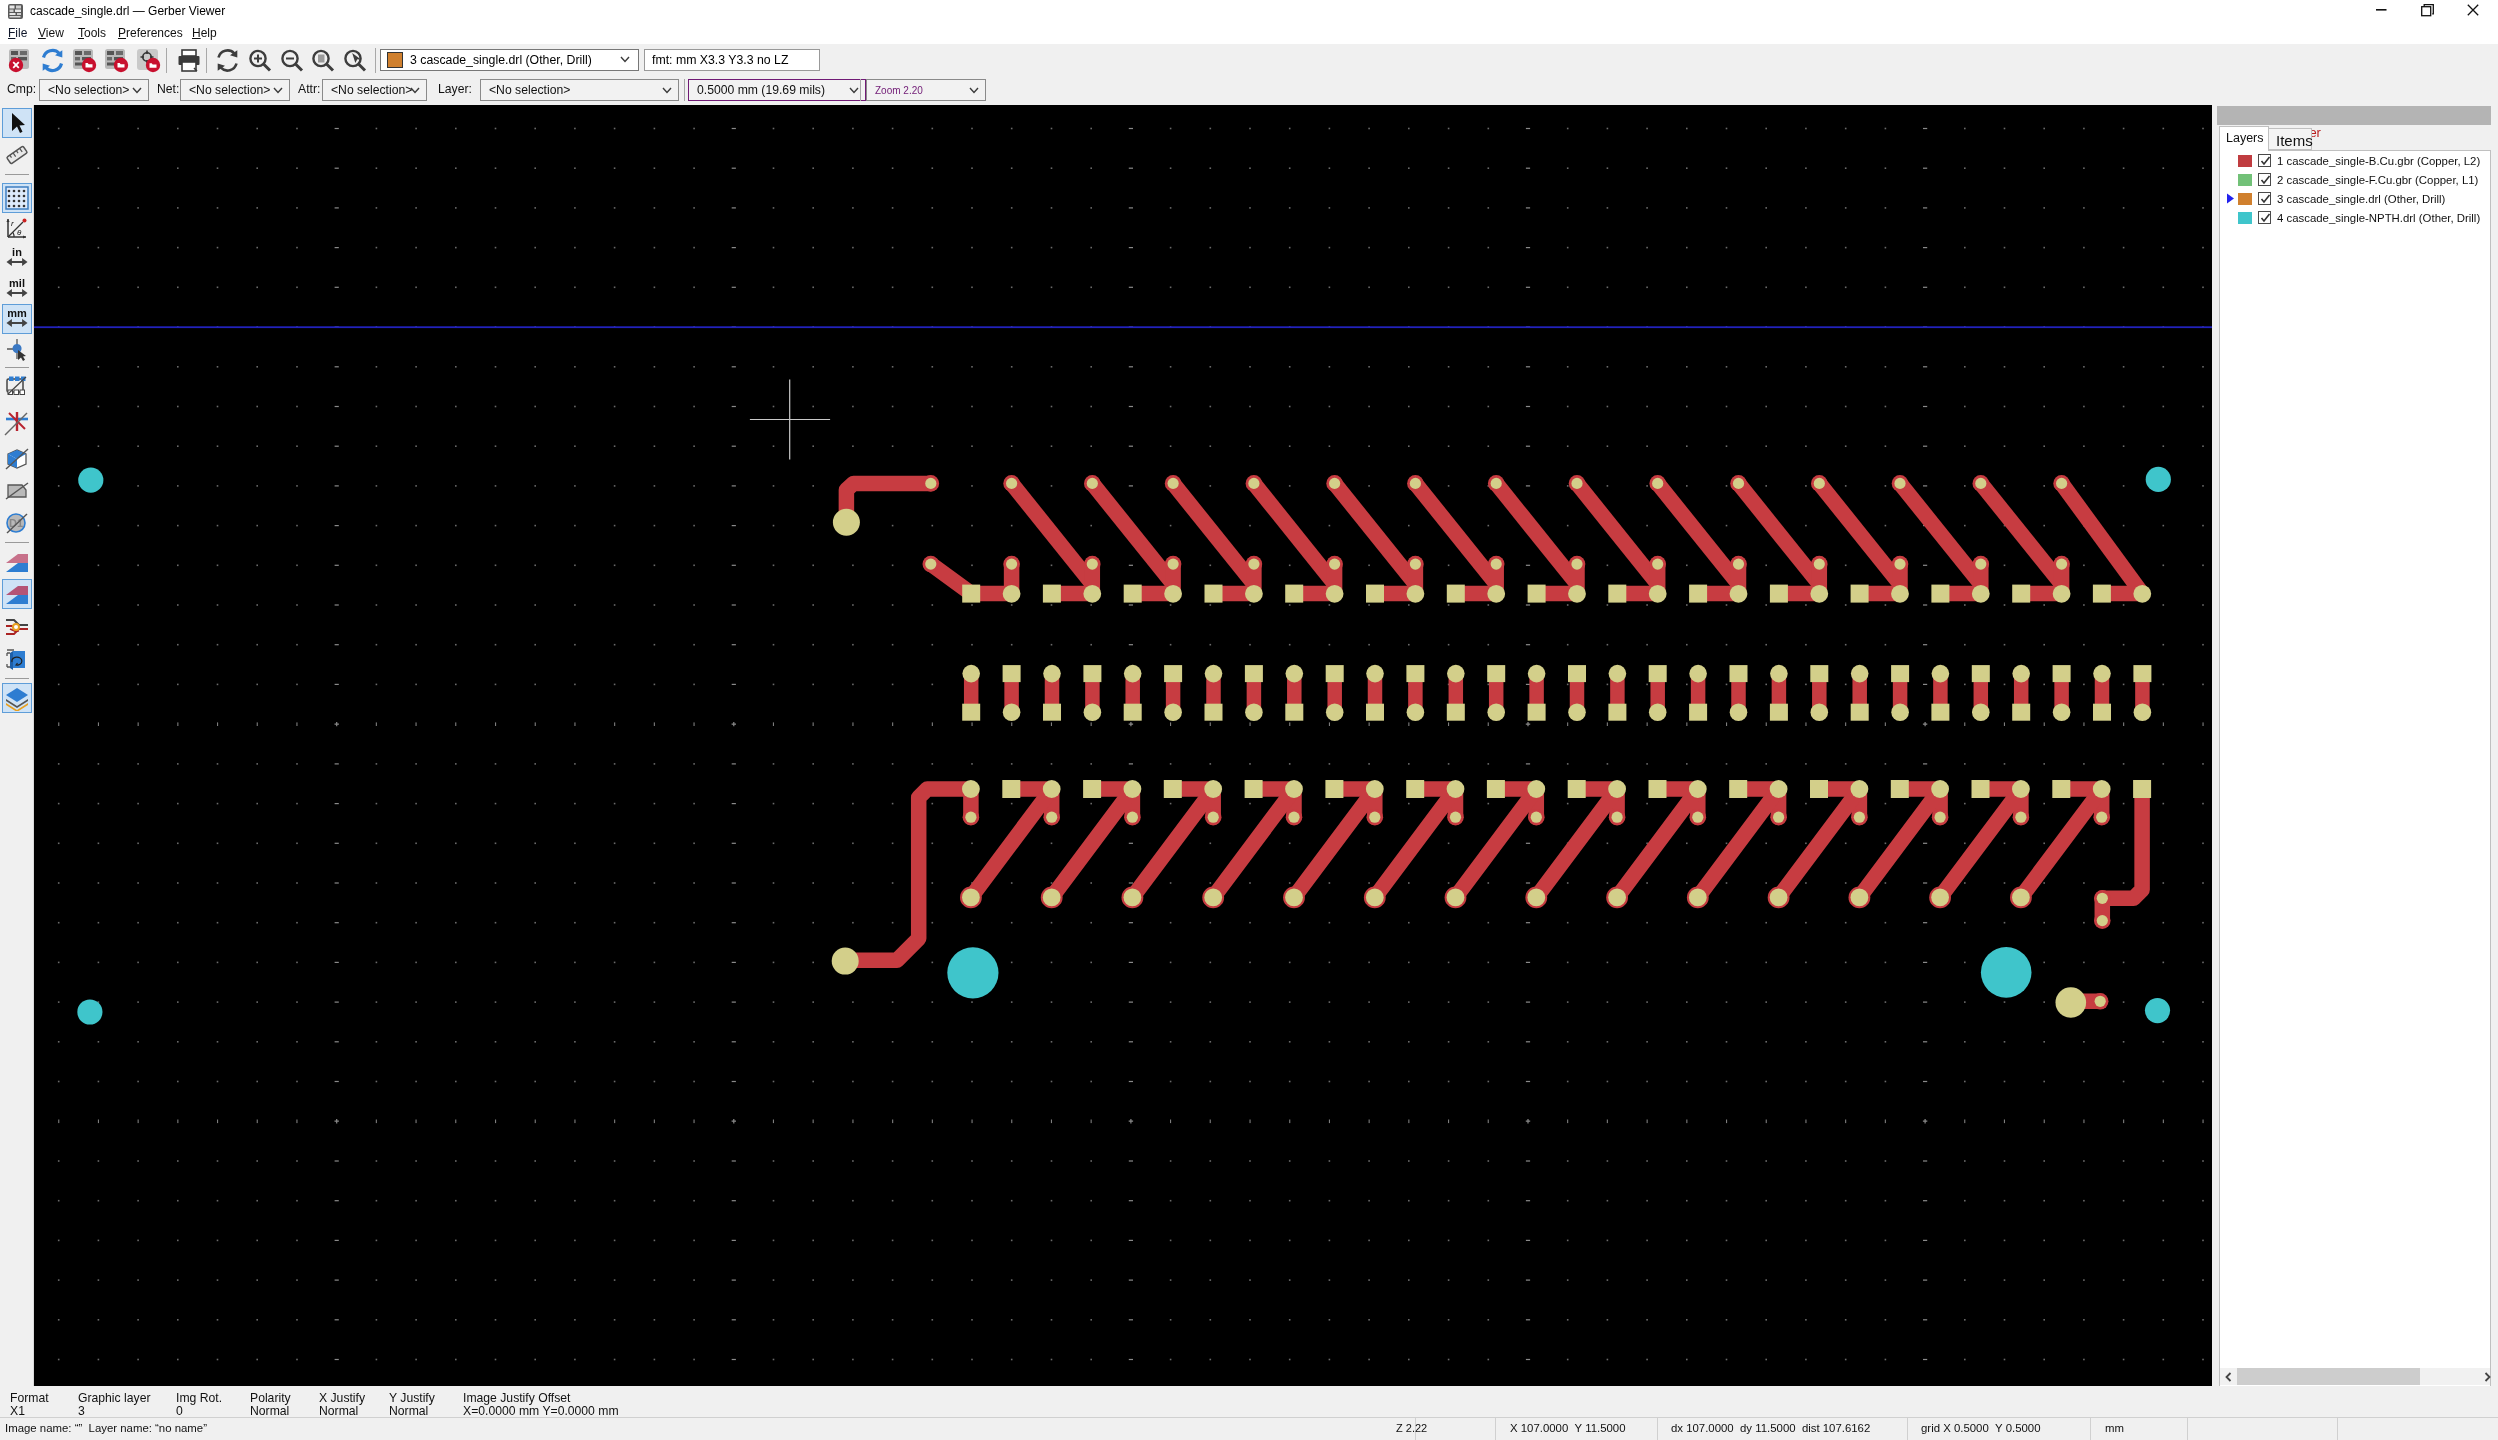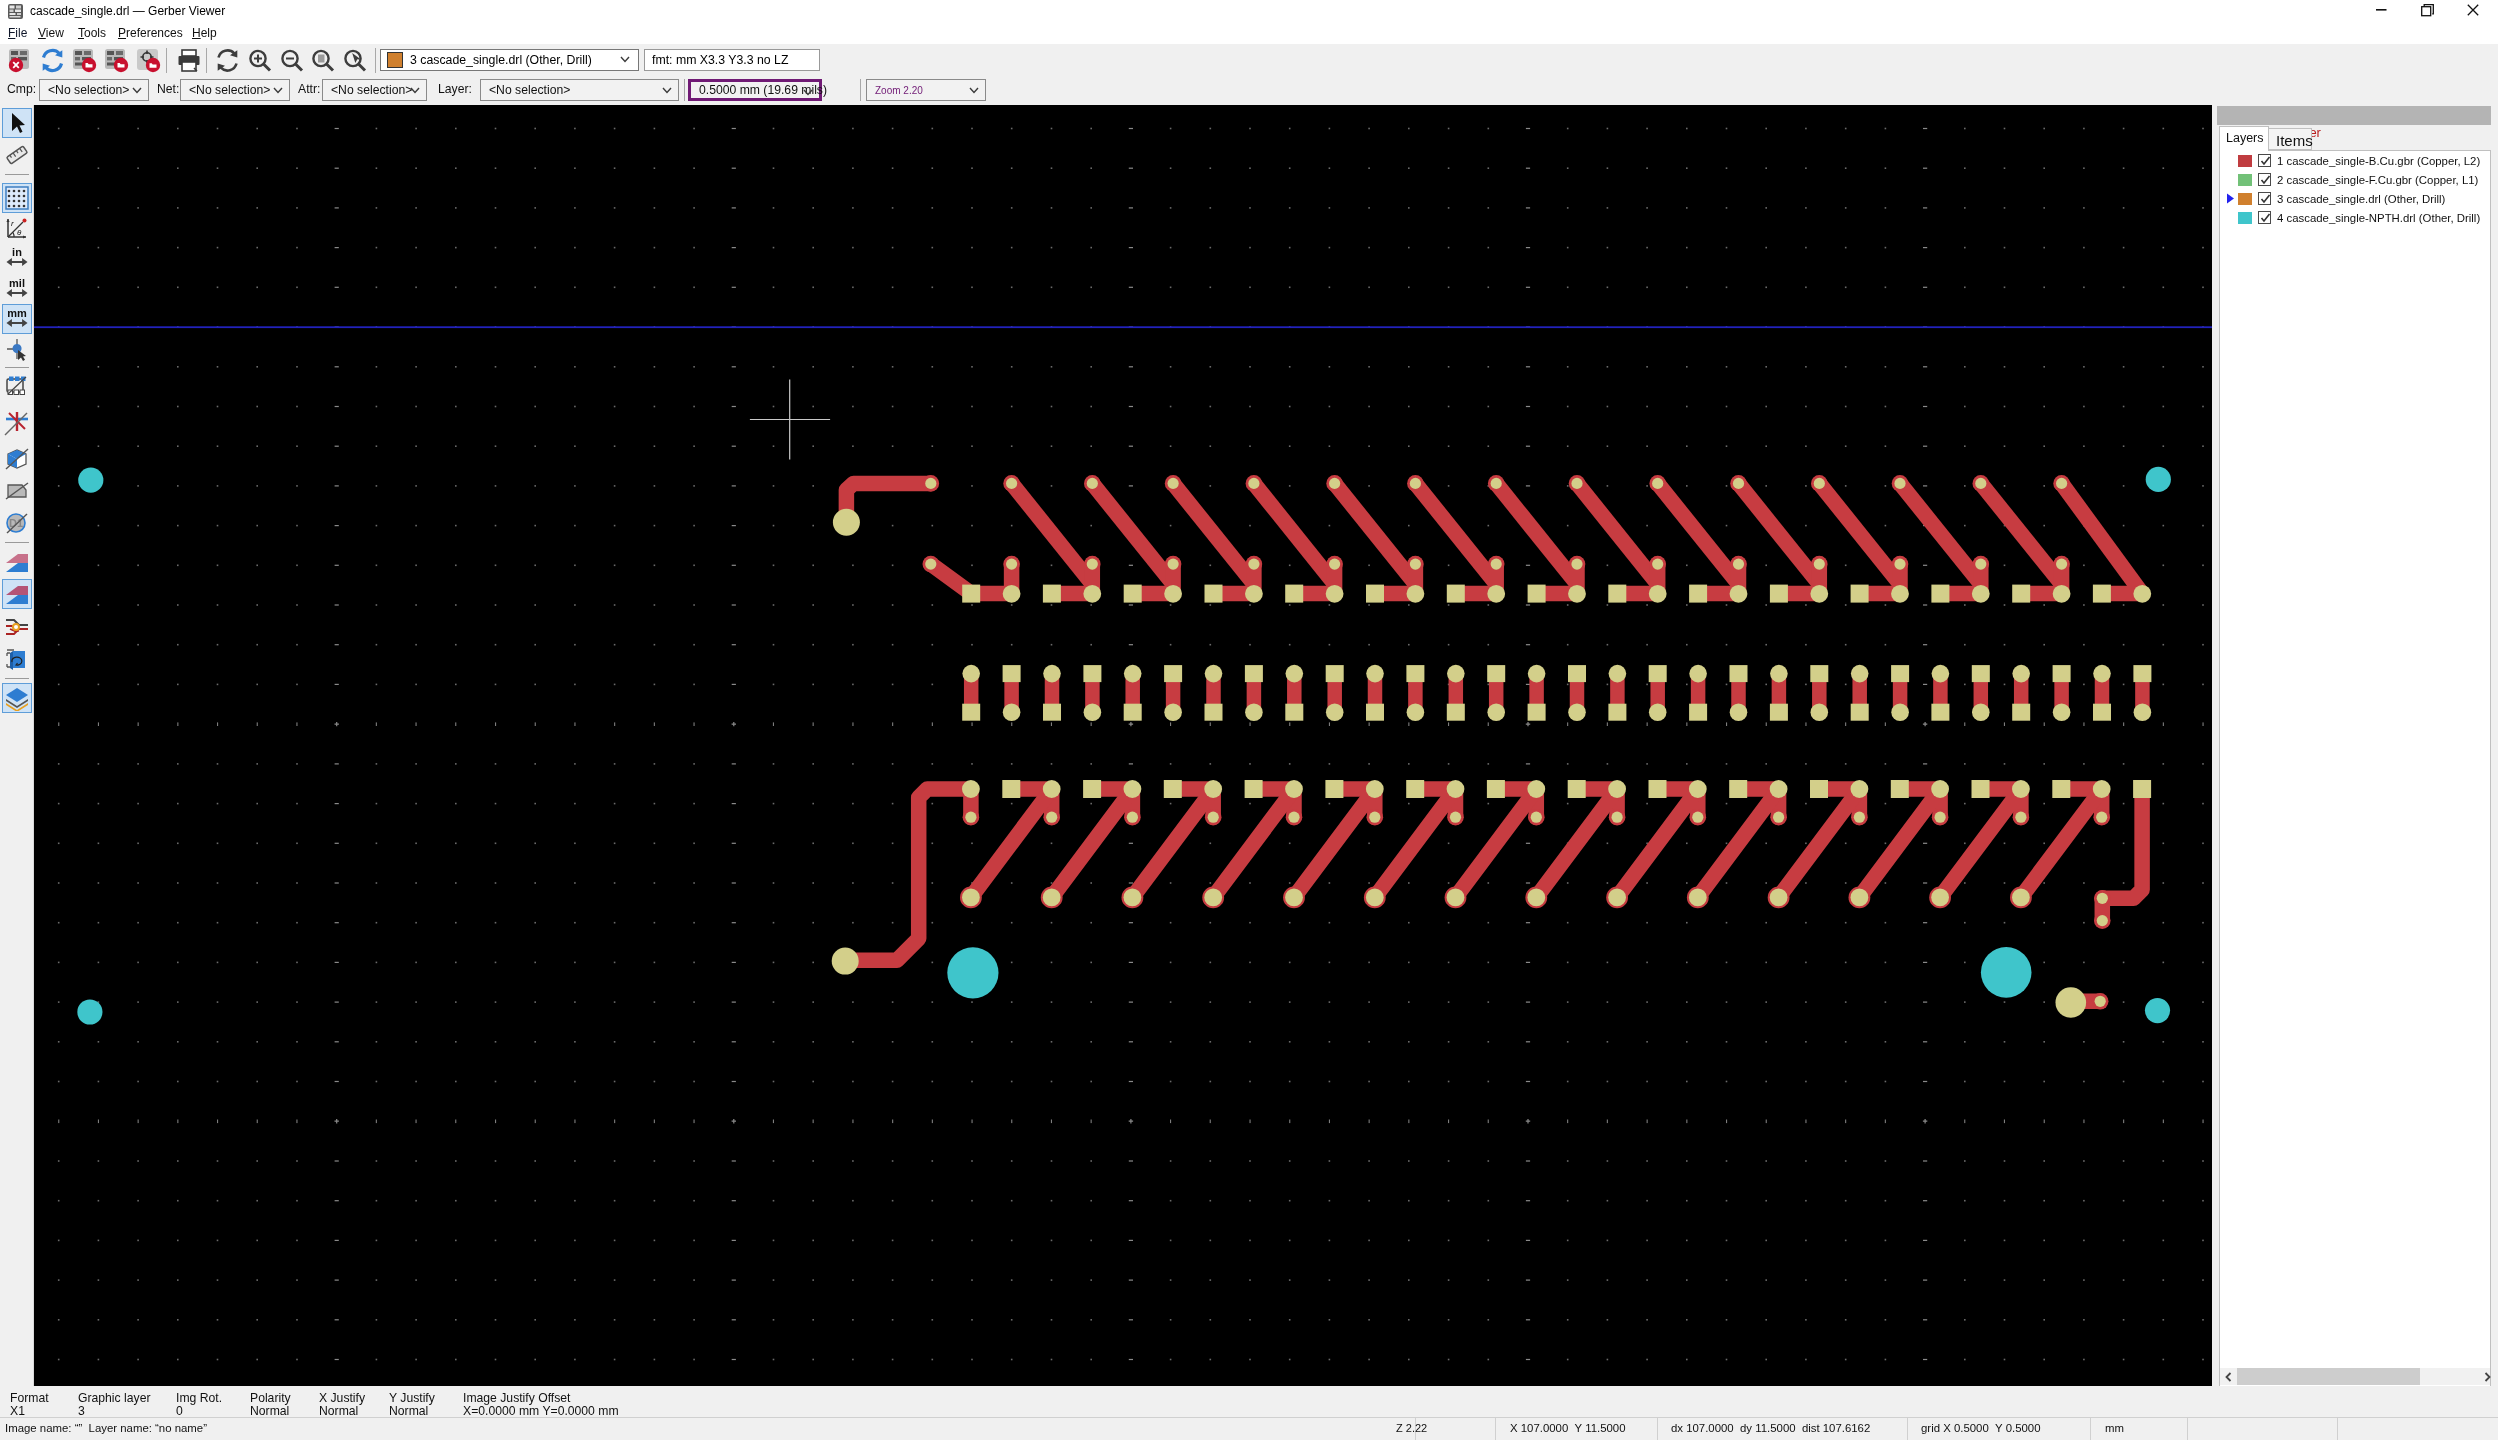--- a/index.html
+++ b/index.html
@@ -150,21 +150,21 @@
 <div class="abs" style="left:438px;top:82px;font-size:12.2px;color:#111">Layer:</div>
 <div style="position:absolute;left:480px;top:79px;width:199px;height:22px;background:#f2f2f2;border:1px solid #8a8a8a;box-sizing:border-box">
       <div style="position:absolute;left:8px;top:50%;transform:translateY(-50%);font-size:12.2px;color:#111;white-space:nowrap">&lt;No selection&gt;</div>
       <div style="position:absolute;right:6px;top:7px">
         <svg style="display:block" width="10" height="7" viewBox="0 0 10 7">
           <path d="M1,1 L5,5.4 L9,1" stroke="#3b3b3b" stroke-width="1.4" fill="none"></path>
         </svg>
       </div>
     </div>
 <div class="abs" style="left:683.5px;top:79px;width:1px;height:22px;background:#a8a8a8"></div>
-<div style="position:absolute;left:688px;top:79px;width:134px;height:22px;background:#f2f2f2;border:3px solid #701a75;box-sizing:border-box">
+<div style="position:absolute;left:688px;top:79px;width:178px;height:22px;background:#f2f2f2;border:1px solid #701a75;box-sizing:border-box">
       <div style="position:absolute;left:8px;top:50%;transform:translateY(-50%);font-size:12.2px;color:#111;white-space:nowrap">0.5000 mm (19.69 mils)</div>
       <div style="position:absolute;right:6px;top:7px">
         <svg style="display:block" width="10" height="7" viewBox="0 0 10 7">
           <path d="M1,1 L5,5.4 L9,1" stroke="#3b3b3b" stroke-width="1.4" fill="none"></path>
         </svg>
       </div>
     </div>
 <div class="abs" style="left:859.5px;top:79px;width:1px;height:22px;background:#a8a8a8"></div>
 <div style="position:absolute;left:866px;top:79px;width:120px;height:22px;background:#f2f2f2;border:1px solid #8a8a8a;box-sizing:border-box">
       <div style="position:absolute;left:8px;top:50%;transform:translateY(-50%);font-size:10px;color:#701a75;white-space:nowrap">Zoom 2.20</div>

